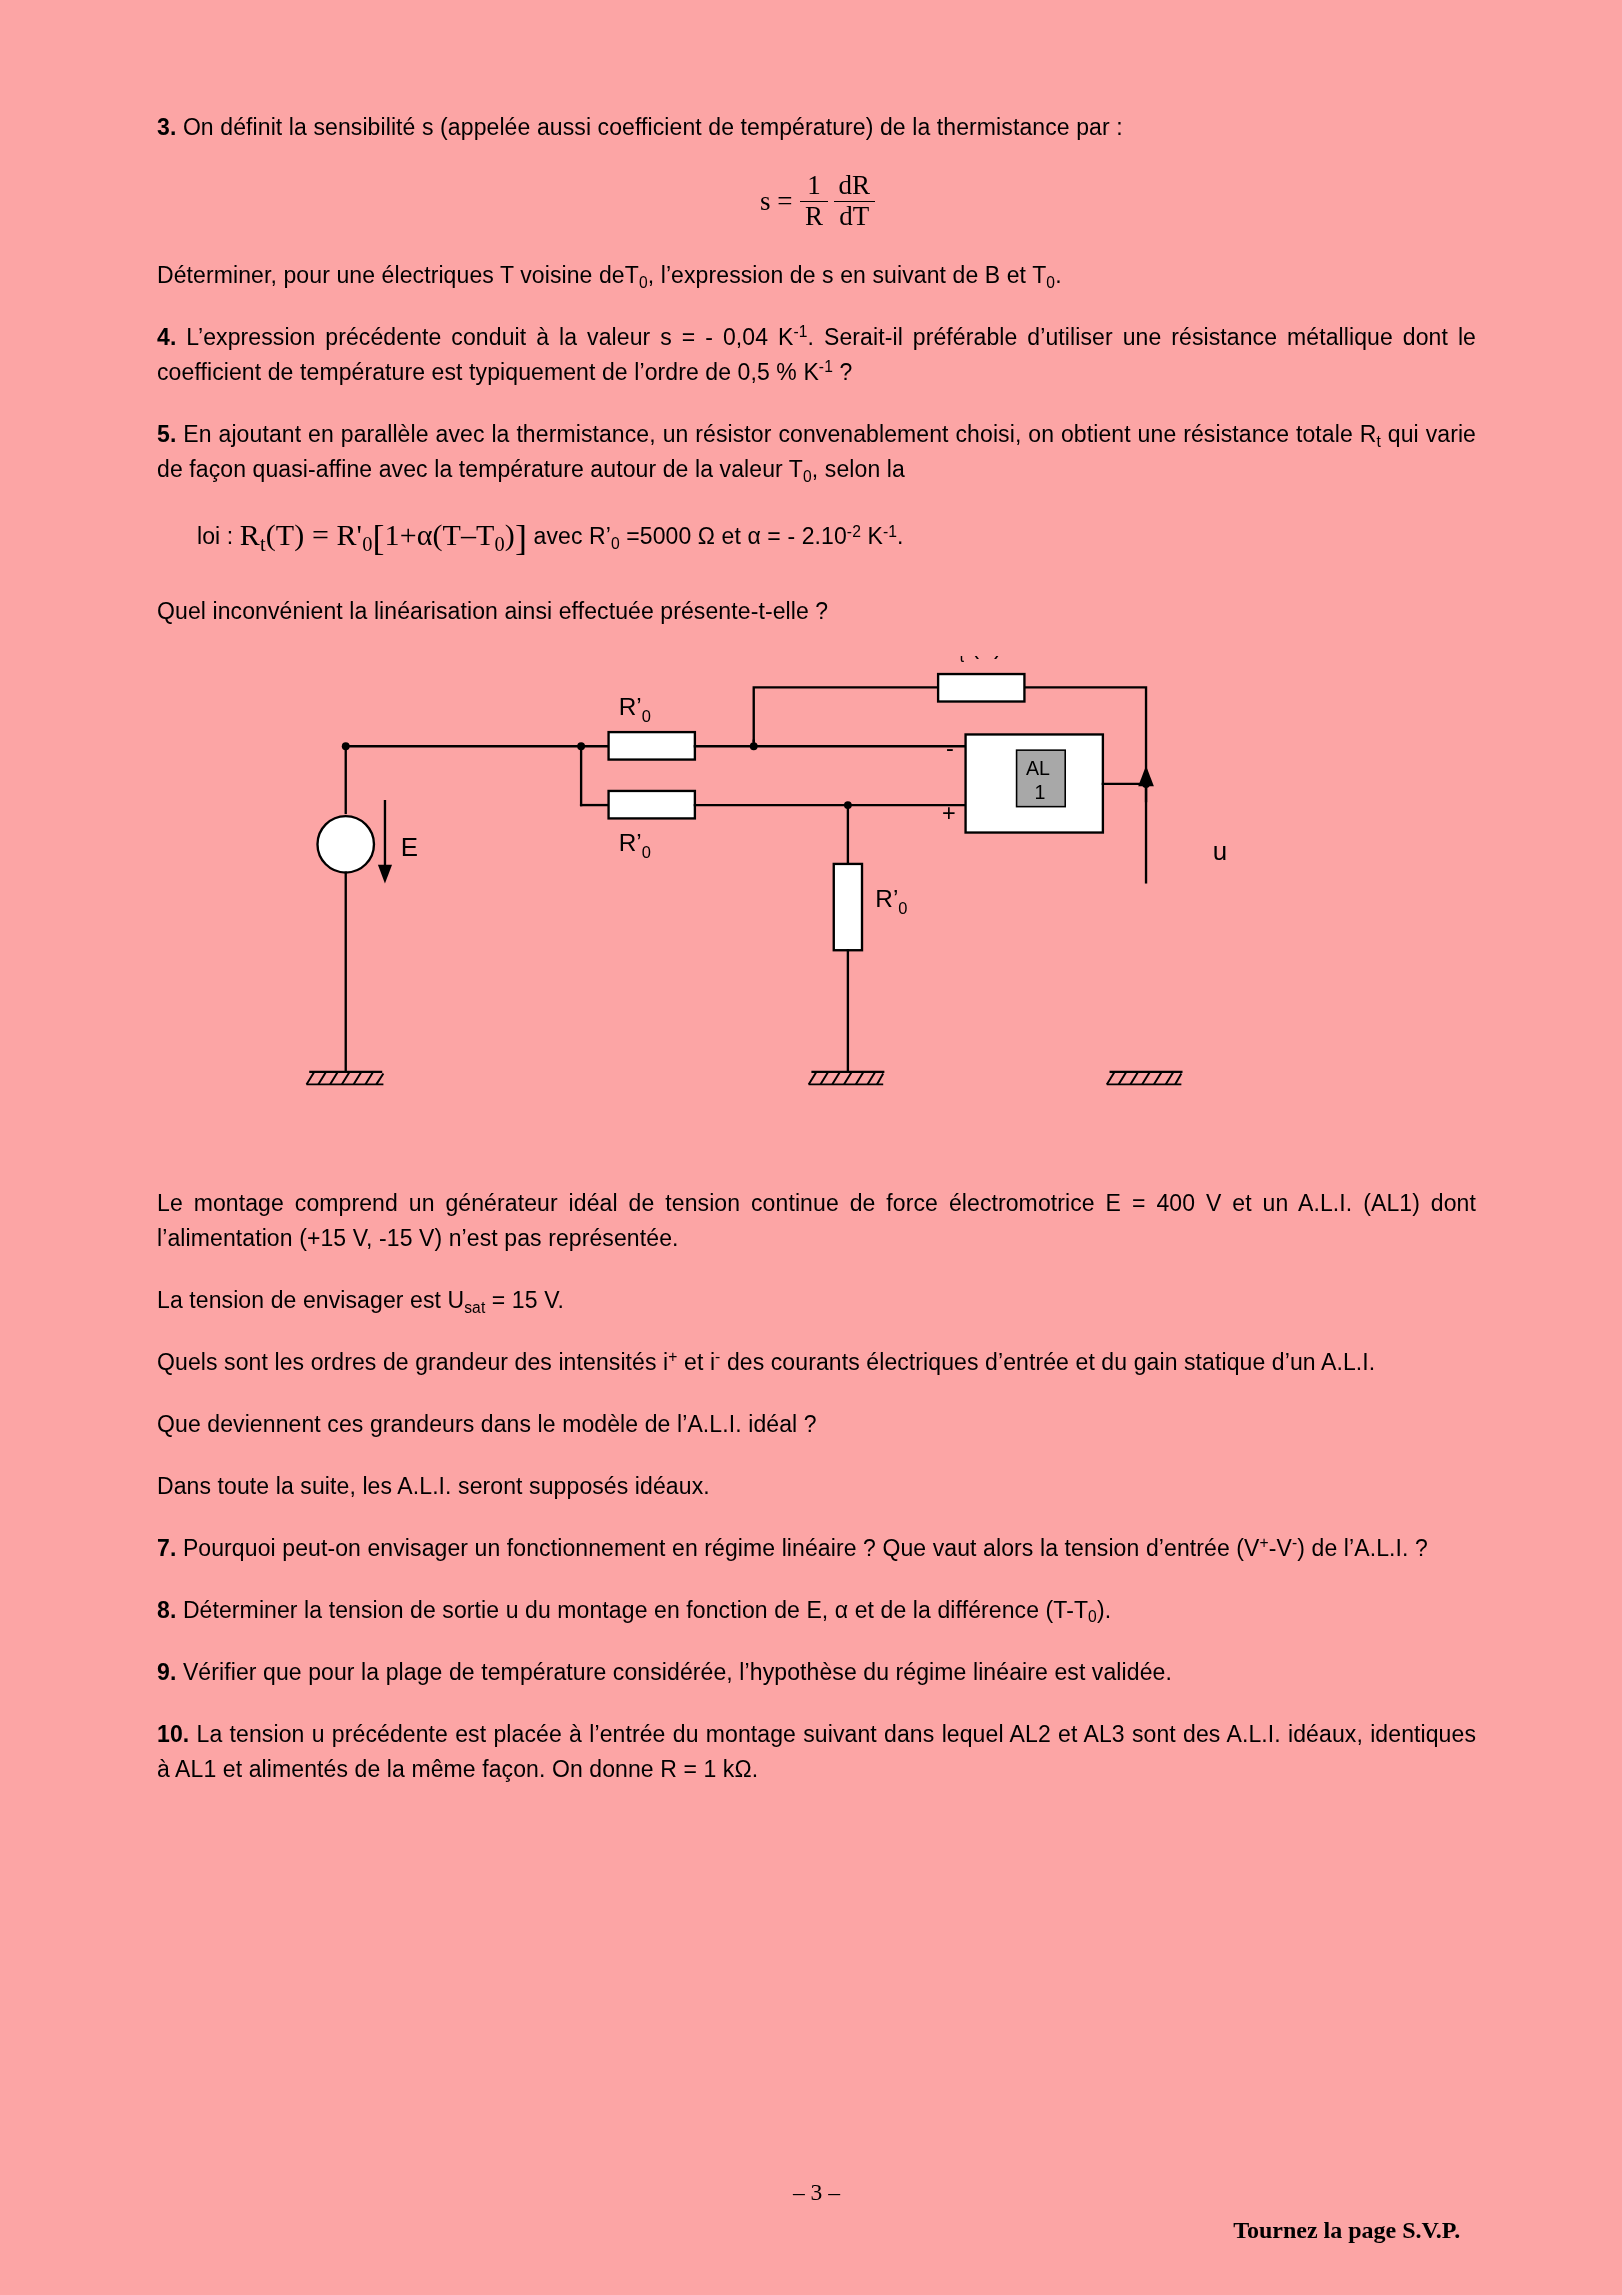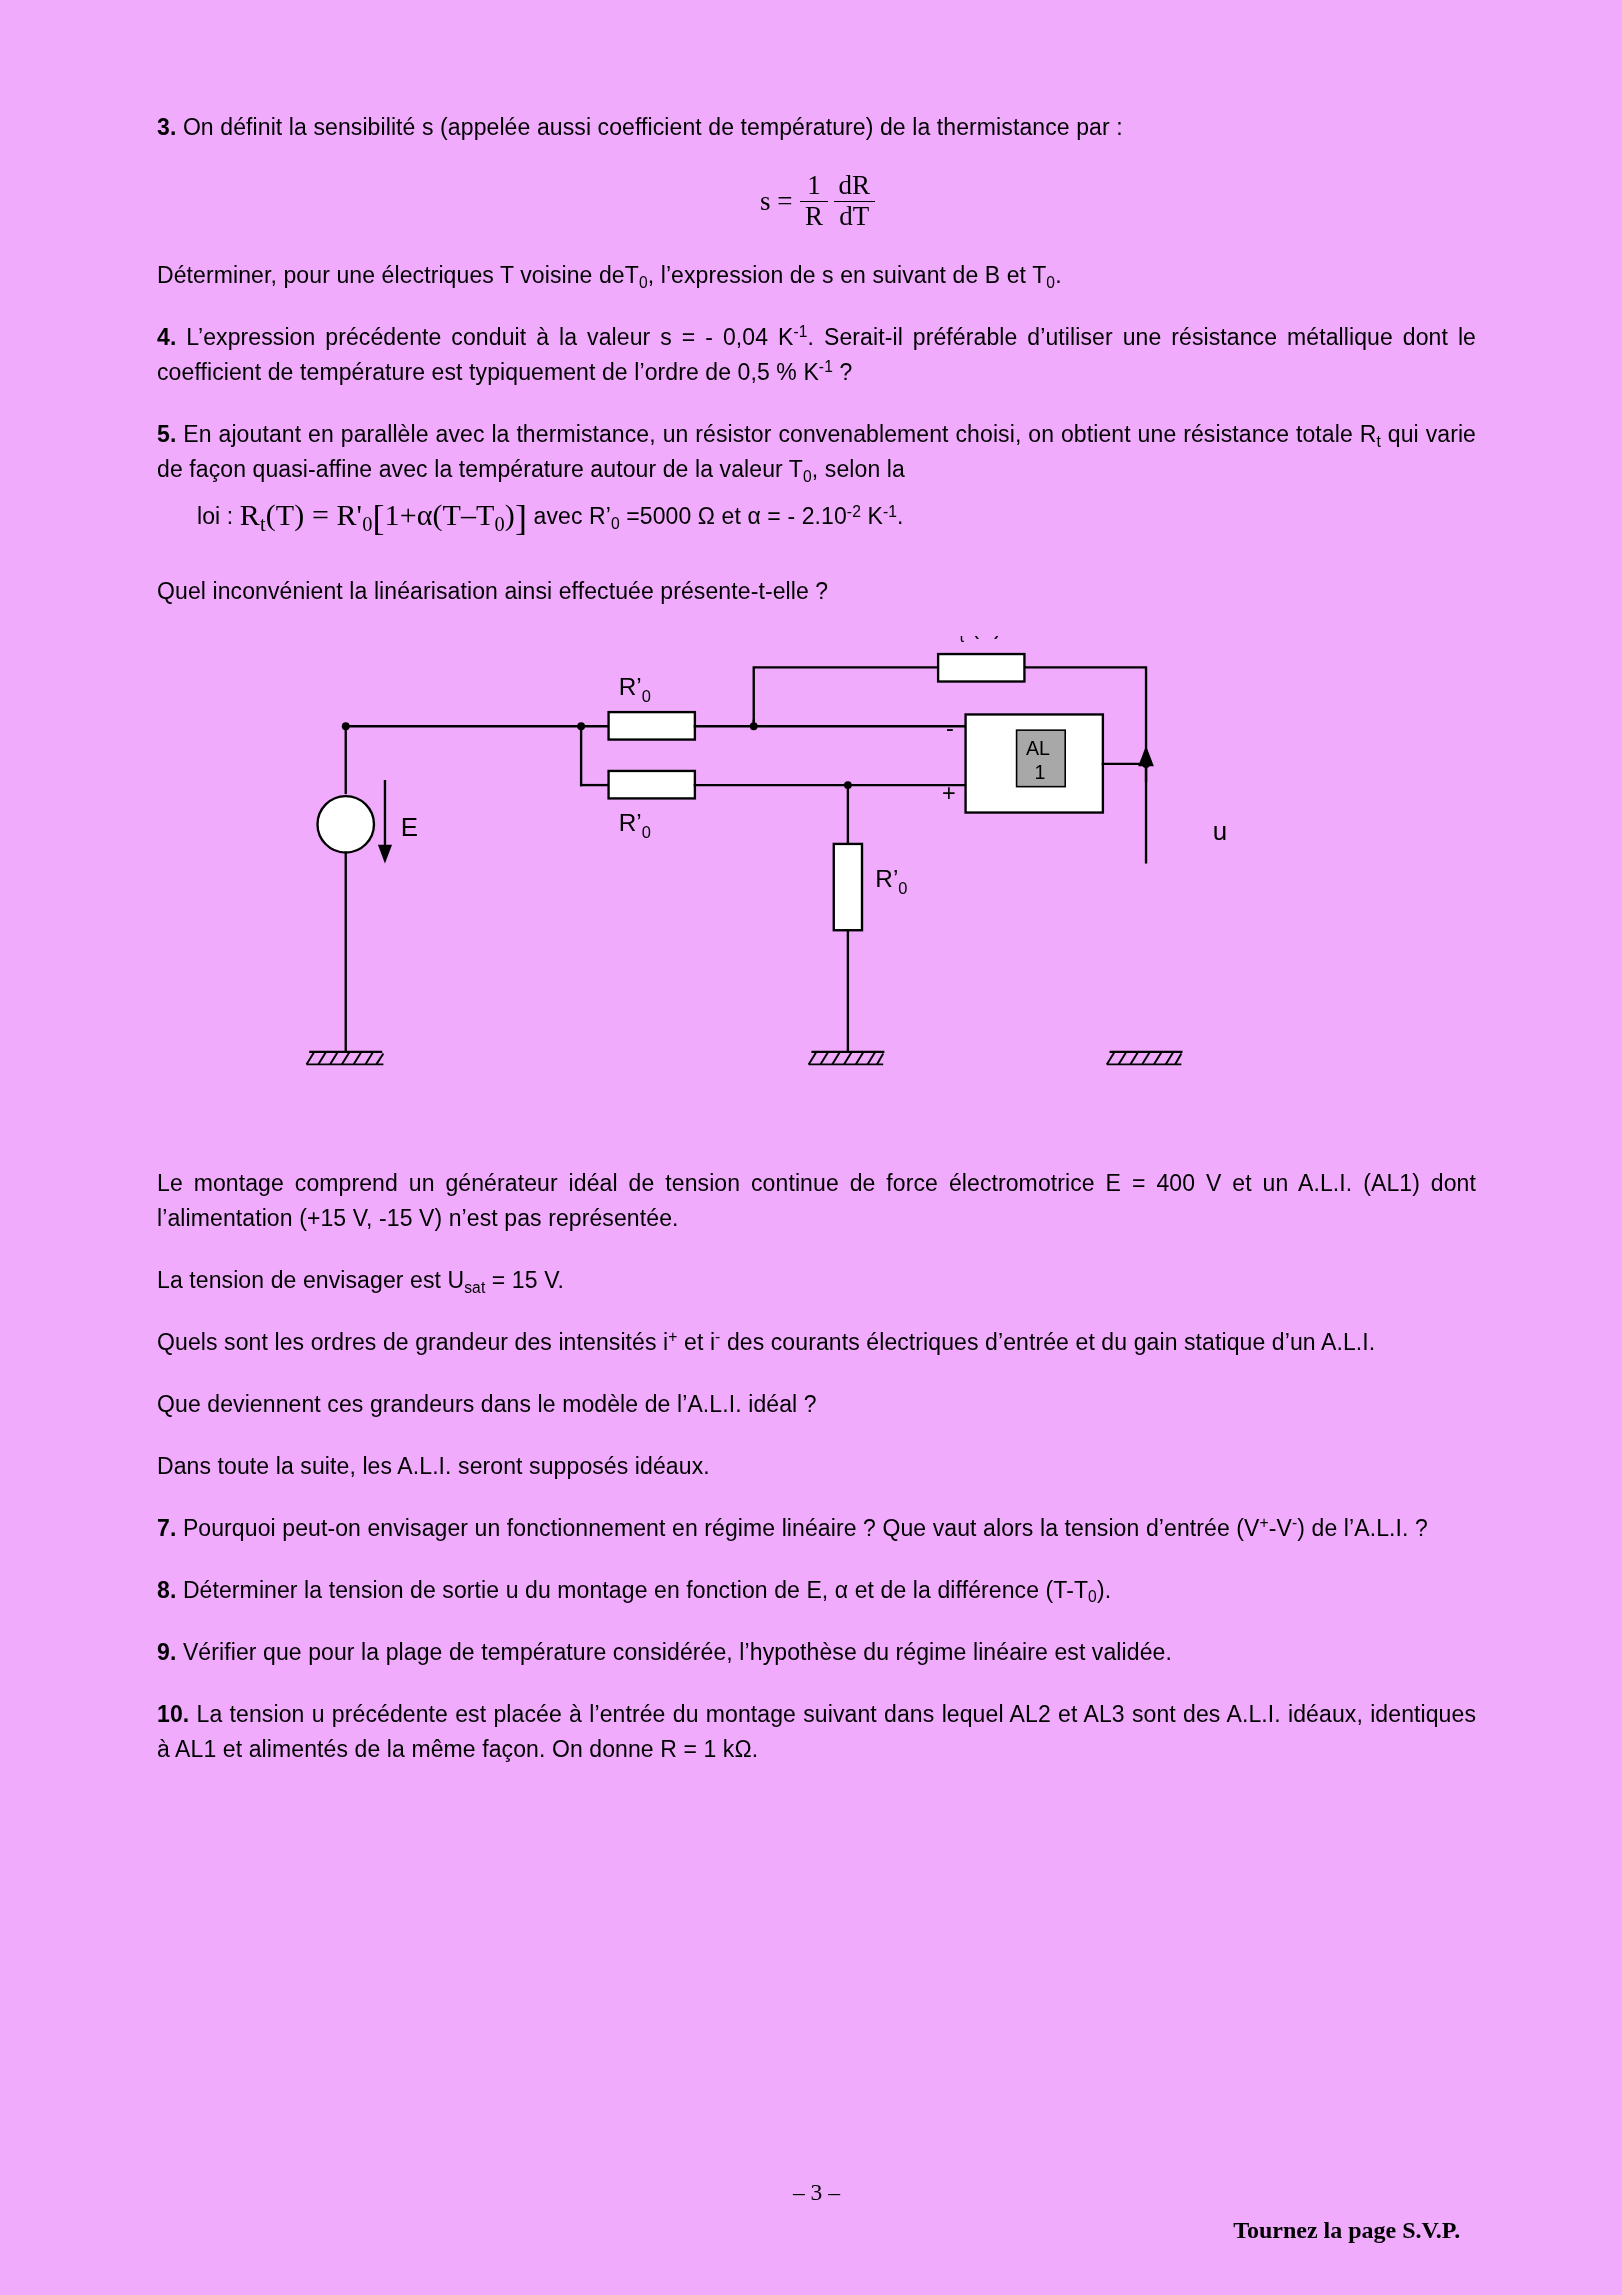--- a/index.html
+++ b/index.html
@@ -12,21 +12,21 @@
     height: 2295px;
     font-family: "Liberation Sans", sans-serif;
     color: #000000;
     position: relative;
   }
   .page {
     position: absolute;
     left: 0; top: 0;
     width: 1623px;
     height: 2295px;
-    background: #f0abfc;
+    background: #fca5a5;
   }
   .content {
     position: absolute;
     left: 157px;
     top: 110px;
     width: 1319px;
   }
   p.para {
     font-size: 23px;
     line-height: 1.52;
@@ -122,21 +122,21 @@
     </div>
 
     <p class="para nojust">
       <span>Déterminer, pour une électriques T voisine deT</span><sub>0</sub><span>, l’expression de s en suivant de B et T</span><sub>0</sub><span>.</span>
     </p>
 
     <p class="para">
       <span class="b">4.</span><span> L’expression précédente conduit à la valeur s = - 0,04 K</span><sup>-1</sup><span>. Serait-il préférable d’utiliser une résistance métallique dont le coefficient de température est typiquement de l’ordre de 0,5 % K</span><sup>-1</sup><span> ?</span>
     </p>
 
-    <p class="para" style="margin-bottom:4px;">
+    <p class="para" style="margin-bottom:24px;">
       <span class="b">5.</span><span> En ajoutant en parallèle avec la thermistance, un résistor convenablement choisi, on obtient une résistance totale R</span><sub>t</sub><span> qui varie de façon quasi-affine avec la température autour de la valeur T</span><sub>0</sub><span>, selon la</span>
     </p>
 
     <p class="para nojust" style="margin-bottom:28px;margin-left:40px;">
       <span style="font-size:23px;">loi :</span>
       <span class="mathline"><span>R</span><sub>t</sub><span>(T) = R'</span><sub>0</sub><span class="brk">[</span><span>1+</span><span>α</span><span>(T</span><span>–</span><span>T</span><sub>0</sub><span>)</span><span class="brk">]</span></span><span style="font-size:23px;"> avec R’</span><sub style="font-size:15.7px;">0</sub><span style="font-size:23px;"> =5000 Ω et α = - 2.10</span><sup style="font-size:15.7px;">-2</sup><span style="font-size:23px;"> K</span><sup style="font-size:15.7px;">-1</sup><span style="font-size:23px;">.</span>
     </p>
 
     <p class="para nojust">Quel inconvénient la linéarisation ainsi effectuée présente-t-elle ?</p>
 

